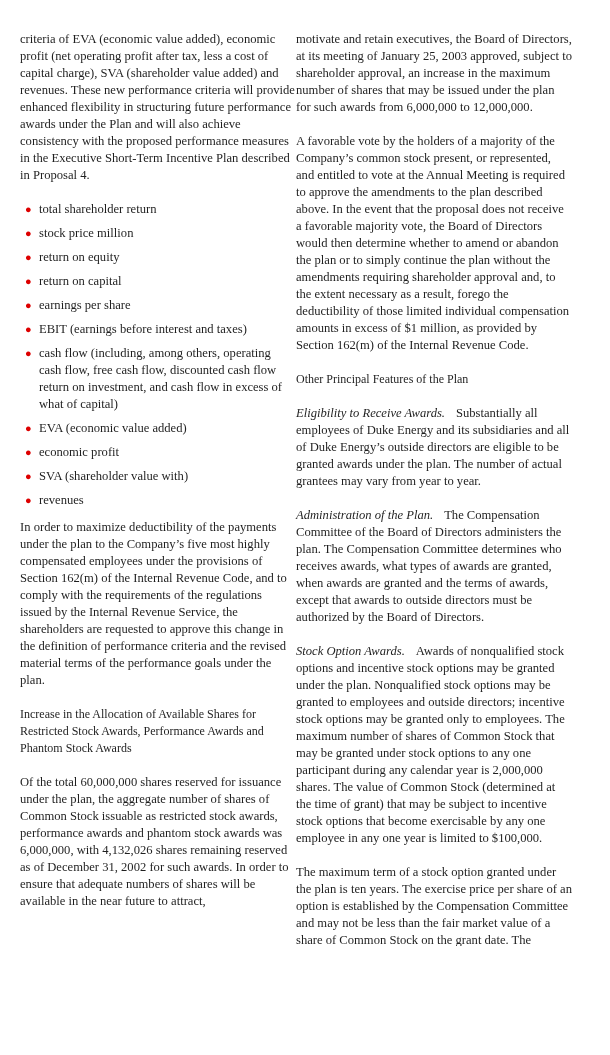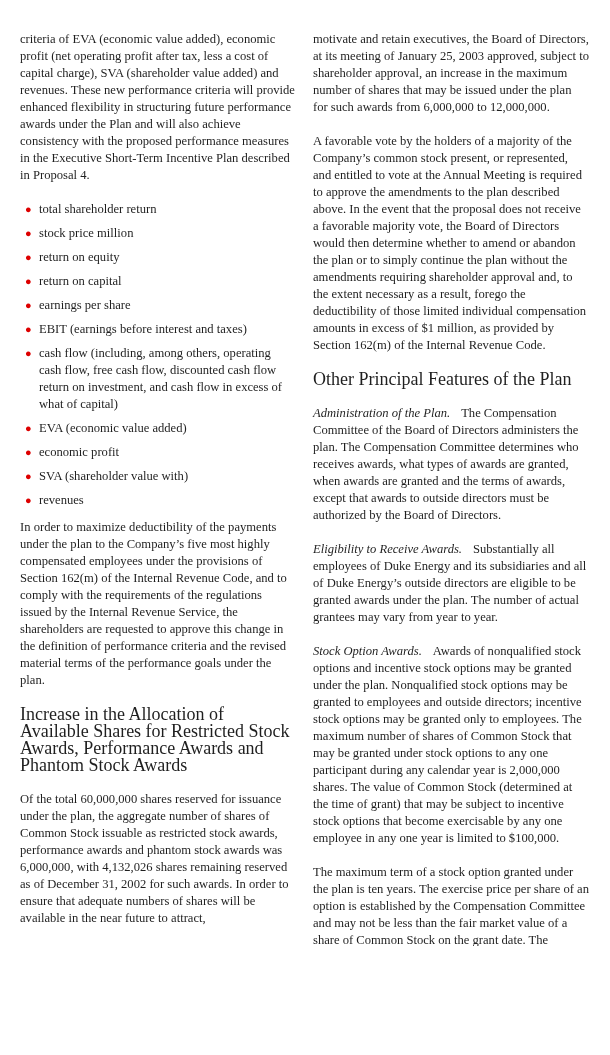--- a/index.html
+++ b/index.html
@@ -7,28 +7,27 @@
     position:relative;
     width:610px;height:946px;
     box-sizing:border-box;
     background:var(--page-bg,#ffffff);
     color:var(--text-color,#1f1f1f);
     font-family:"Liberation Serif","DejaVu Serif",serif;
     font-size:12.6px;
     line-height:17px;
     padding:31px 24px 0 20px;
     display:flex;
-    gap:17px;
     overflow:hidden;
   }
   .col{flex:0 0 276px;width:276px;}
   .page p{margin:0 0 17px 0;}
   .heading{
     margin:0 0 17px 0;
-    font-size:18px;
+    font-size:12px;
     font-weight:normal;
     line-height:17px;
   }
   ul.bullets{list-style:none;margin:0 0 10px 0;padding:0;}
   ul.bullets li{display:flex;margin:0 0 7px 0;}
   .dot{
     flex:0 0 19px;
     box-sizing:border-box;
     padding-left:5px;
     color:var(--bullet-color,#dd0000);
@@ -96,22 +95,22 @@
     <p>In order to maximize deductibility of the payments under the plan to the Company’s five most highly compensated employees under the provisions of Section 162(m) of the Internal Revenue Code, and to comply with the requirements of the regulations issued by the Internal Revenue Service, the shareholders are requested to approve this change in the definition of performance criteria and the revised material terms of the performance goals under the plan.</p>
     <h3 class="heading">Increase in the Allocation of Available Shares for Restricted Stock Awards, Performance Awards and Phantom Stock Awards</h3>
     <p>Of the total 60,000,000 shares reserved for issuance under the plan, the aggregate number of shares of Common Stock issuable as restricted stock awards, performance awards and phantom stock awards was 6,000,000, with 4,132,026 shares remaining reserved as of December 31, 2002 for such awards. In order to ensure that adequate numbers of shares will be available in the near future to attract,</p>
   </div>
 
   <div class="col">
     <p>motivate and retain executives, the Board of Directors, at its meeting of January 25, 2003 approved, subject to shareholder approval, an increase in the maximum number of shares that may be issued under the plan for such awards from 6,000,000 to 12,000,000.</p>
     <p>A favorable vote by the holders of a majority of the Company’s common stock present, or represented, and entitled to vote at the Annual Meeting is required to approve the amendments to the plan described above. In the event that the proposal does not receive a favorable majority vote, the Board of Directors would then determine whether to amend or abandon the plan or to simply continue the plan without the amendments requiring shareholder approval and, to the extent necessary as a result, forego the deductibility of those limited individual compensation amounts in excess of $1 million, as provided by Section 162(m) of the Internal Revenue Code.</p>
     <h3 class="heading">Other Principal Features of the Plan</h3>
 
+    <p><em class="lead">Eligibility to Receive Awards.</em><span>Substantially all employees of Duke Energy and its subsidiaries and all of Duke Energy’s outside directors are eligible to be granted awards under the plan. The number of actual grantees may vary from year to year.</span></p>
+
     <p><em class="lead">Administration of the Plan.</em><span>The Compensation Committee of the Board of Directors administers the plan. The Compensation Committee determines who receives awards, what types of awards are granted, when awards are granted and the terms of awards, except that awards to outside directors must be authorized by the Board of Directors.</span></p>
-
-    <p><em class="lead">Eligibility to Receive Awards.</em><span>Substantially all employees of Duke Energy and its subsidiaries and all of Duke Energy’s outside directors are eligible to be granted awards under the plan. The number of actual grantees may vary from year to year.</span></p>
 
     <p><em class="lead">Stock Option Awards.</em><span>Awards of nonqualified stock options and incentive stock options may be granted under the plan. Nonqualified stock options may be granted to employees and outside directors; incentive stock options may be granted only to employees. The maximum number of shares of Common Stock that may be granted under stock options to any one participant during any calendar year is 2,000,000 shares. The value of Common Stock (determined at the time of grant) that may be subject to incentive stock options that become exercisable by any one employee in any one year is limited to $100,000.</span></p>
 
     <p>The maximum term of a stock option granted under the plan is ten years. The exercise price per share of an option is established by the Compensation Committee and may not be less than the fair market value of a share of Common Stock on the grant date. The Compensation Committee determines the extent to which an option becomes and/or remains exercisable following termination of employment or</p>
   </div>
 
 </div>
 
 </body></html>

